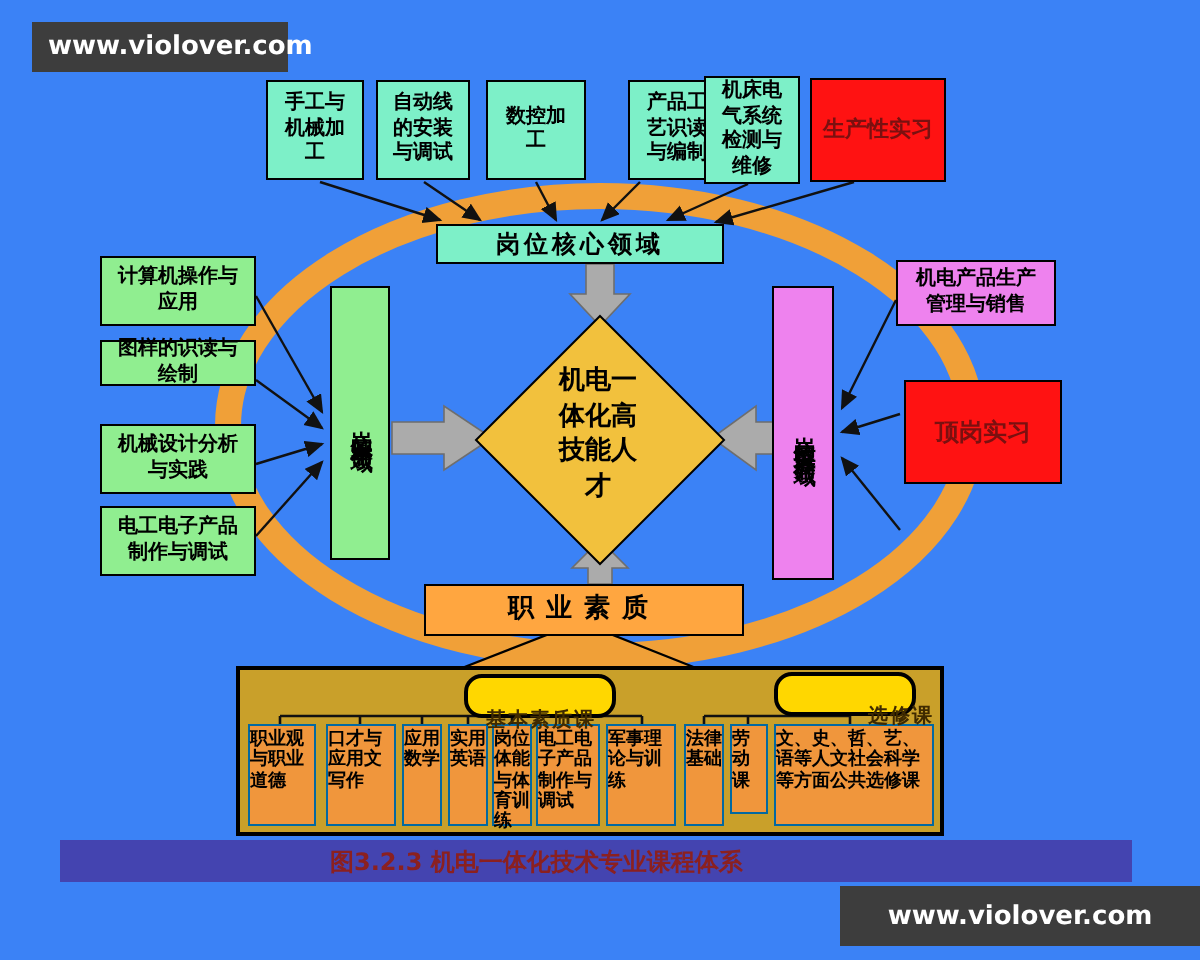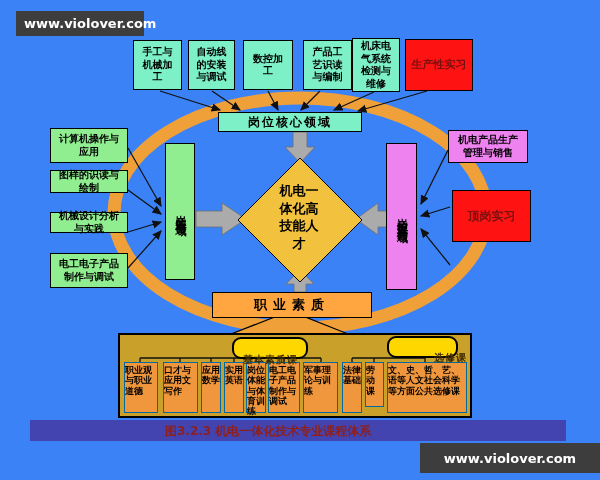--- a/index.html
+++ b/index.html
@@ -96,21 +96,21 @@
 
   <div class="box mint topc" style="left:133px;top:40px;width:49px;height:50px;">
       <span>手工与机械加工</span>
     </div>
   <div class="box mint topc" style="left:188px;top:40px;width:47px;height:50px;">
       <span>自动线的安装与调试</span>
     </div>
   <div class="box mint topc" style="left:243px;top:40px;width:50px;height:50px;">
       <span>数控加工</span>
     </div>
-  <div class="box mint topc" style="left:303px;top:40px;width:49px;height:50px;">
+  <div class="box mint topc" style="left:314px;top:40px;width:49px;height:50px;">
       <span>产品工艺识读与编制</span>
     </div>
   <div class="box mint topc" style="left:352px;top:38px;width:48px;height:54px;">
       <span>机床电气系统检测与维修</span>
     </div>
   <div class="box redbox topc" style="left:405px;top:39px;width:68px;height:52px;font-size:11px;">
       <span>生产性实习</span>
     </div>
 
   <div class="box mint" id="core-bar">
@@ -123,21 +123,21 @@
   <div class="box violet vert" style="left:386px;top:143px;width:31px;height:147px;font-size:11px;">
     <span>岗位扩展提升领域</span>
   </div>
 
   <div class="box lgreen sidec" style="left:50px;top:128px;width:78px;height:35px;">
       <span>计算机操作与应用</span>
     </div>
   <div class="box lgreen sidec" style="left:50px;top:170px;width:78px;height:23px;">
       <span>图样的识读与绘制</span>
     </div>
-  <div class="box lgreen sidec" style="left:50px;top:212px;width:78px;height:21px;">
+  <div class="box lgreen sidec" style="left:50px;top:212px;width:78px;height:35px;">
       <span>机械设计分析与实践</span>
     </div>
   <div class="box lgreen sidec" style="left:50px;top:253px;width:78px;height:35px;">
       <span>电工电子产品制作与调试</span>
     </div>
 
   <div class="box violet sidec" style="left:448px;top:130px;width:80px;height:33px;">
       <span>机电产品生产管理与销售</span>
     </div>
   <div class="box redbox sidec" style="left:452px;top:190px;width:79px;height:52px;font-size:12px;">

